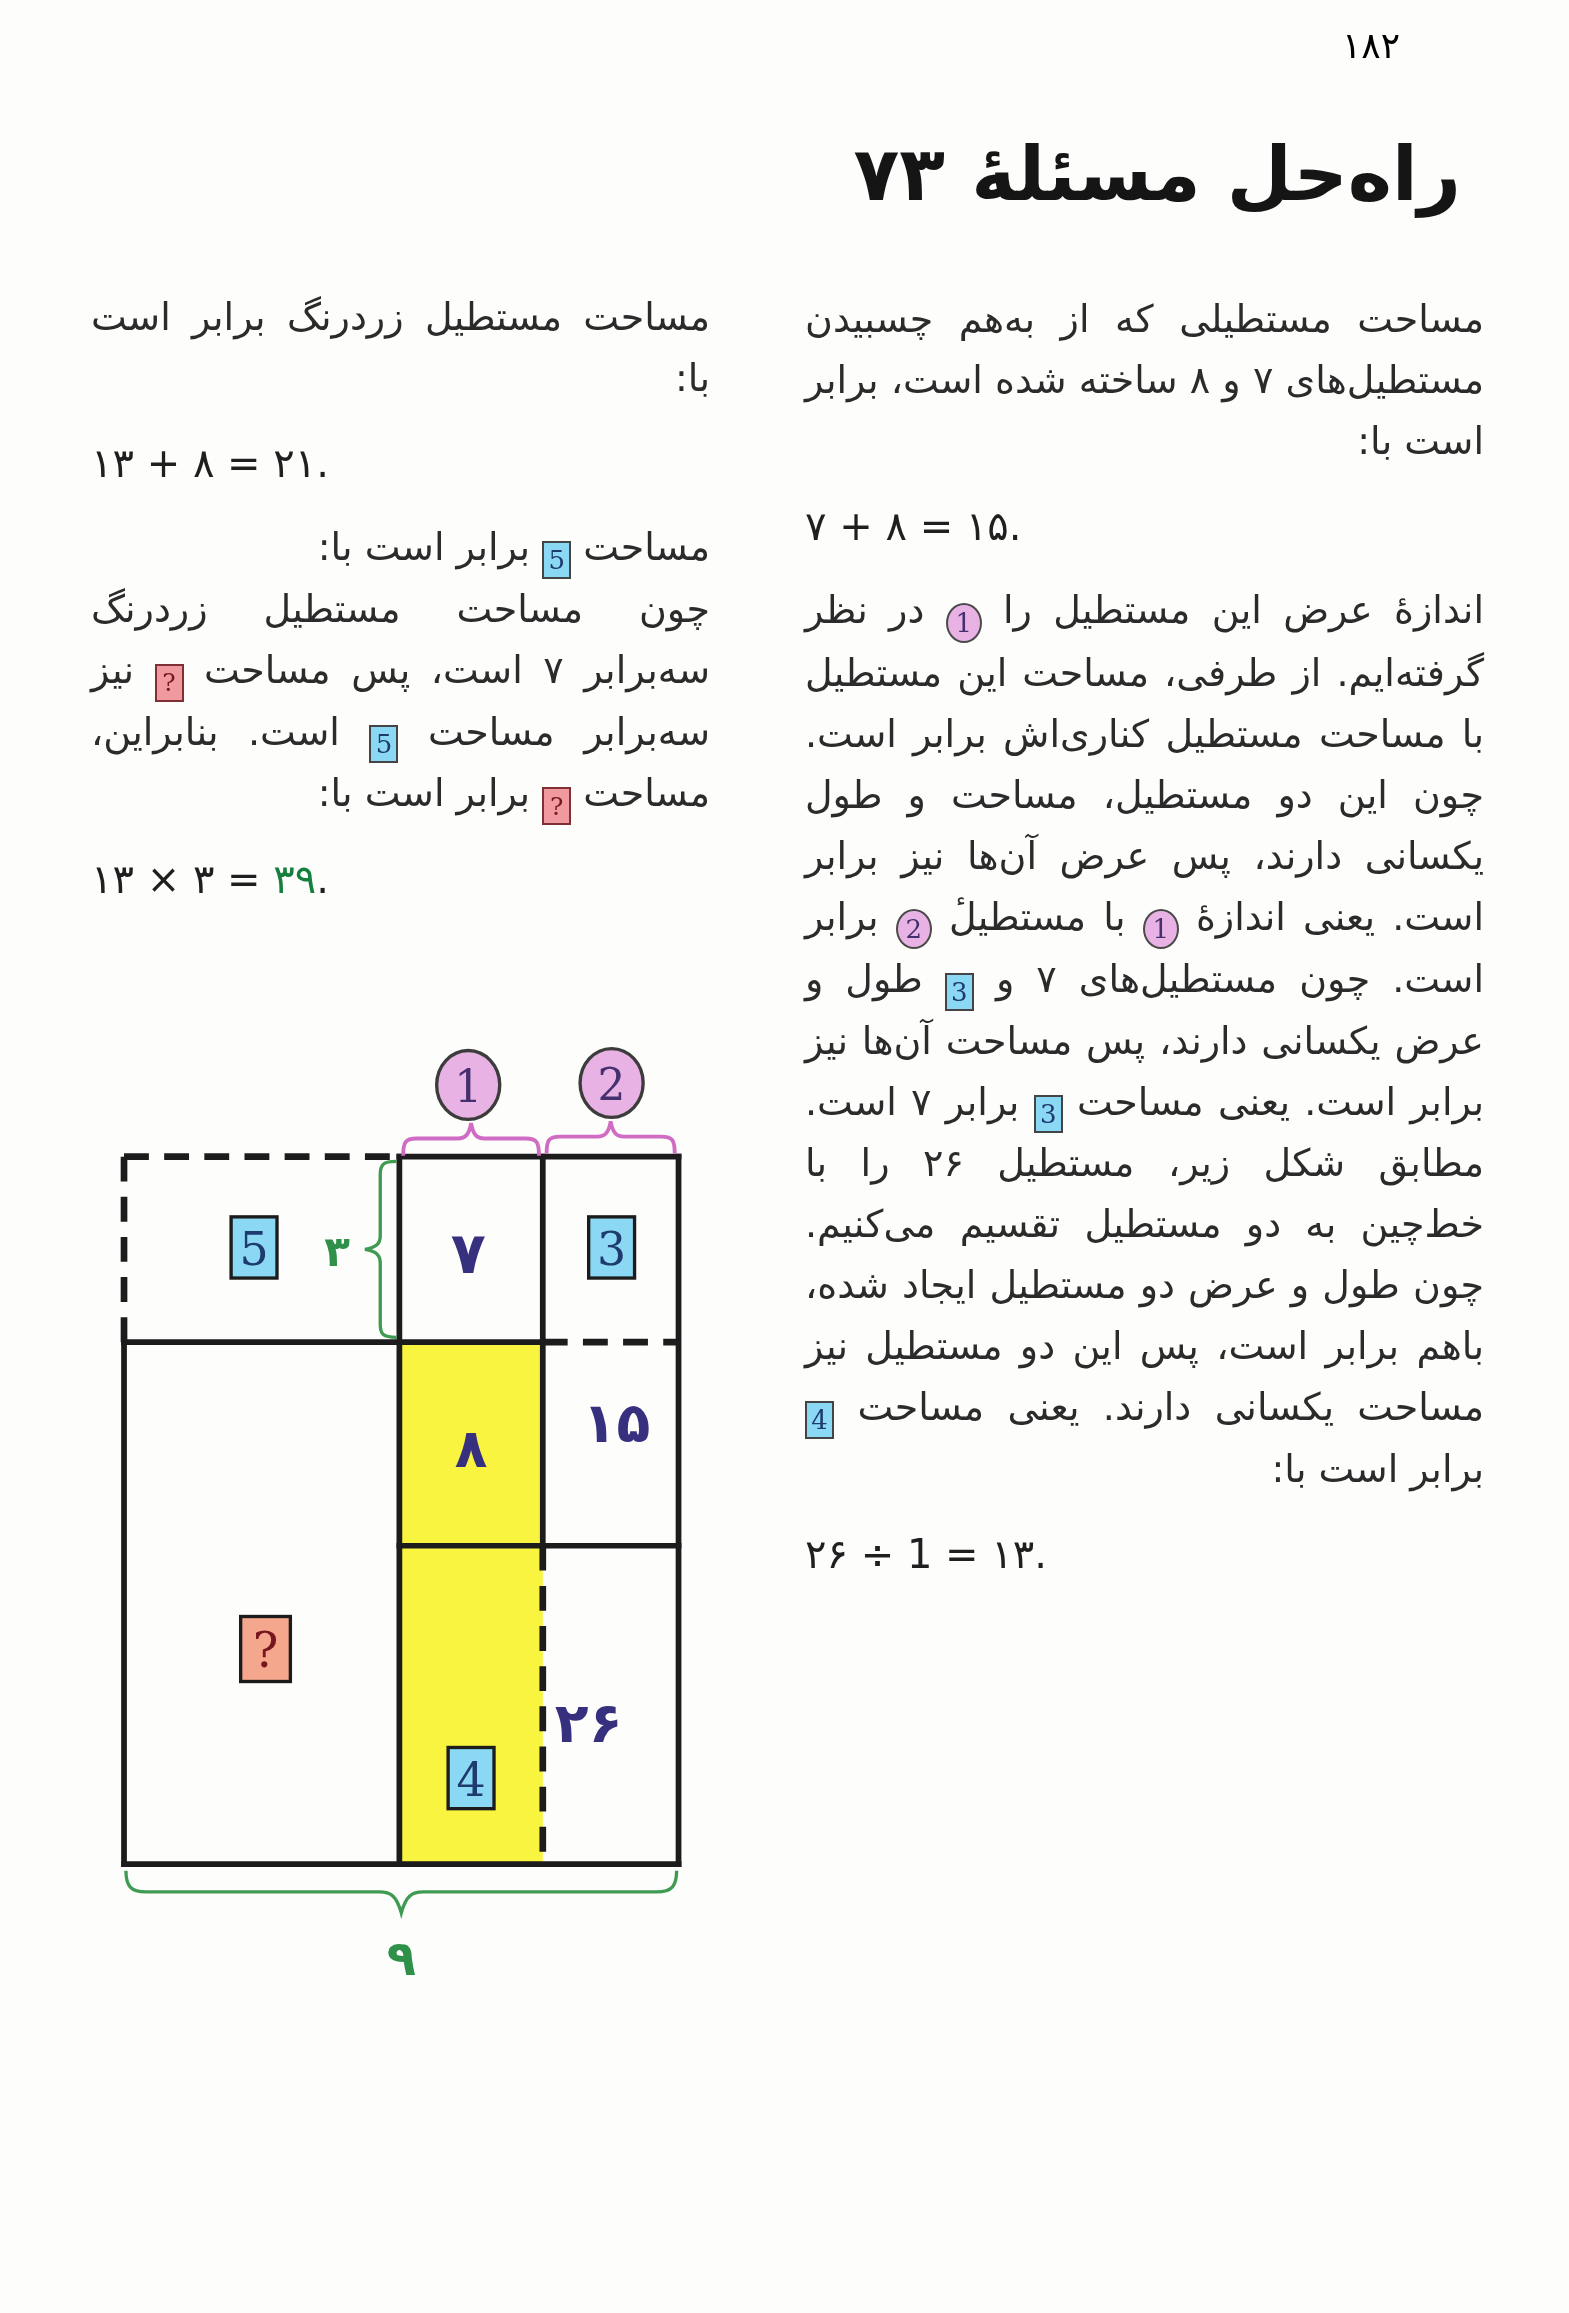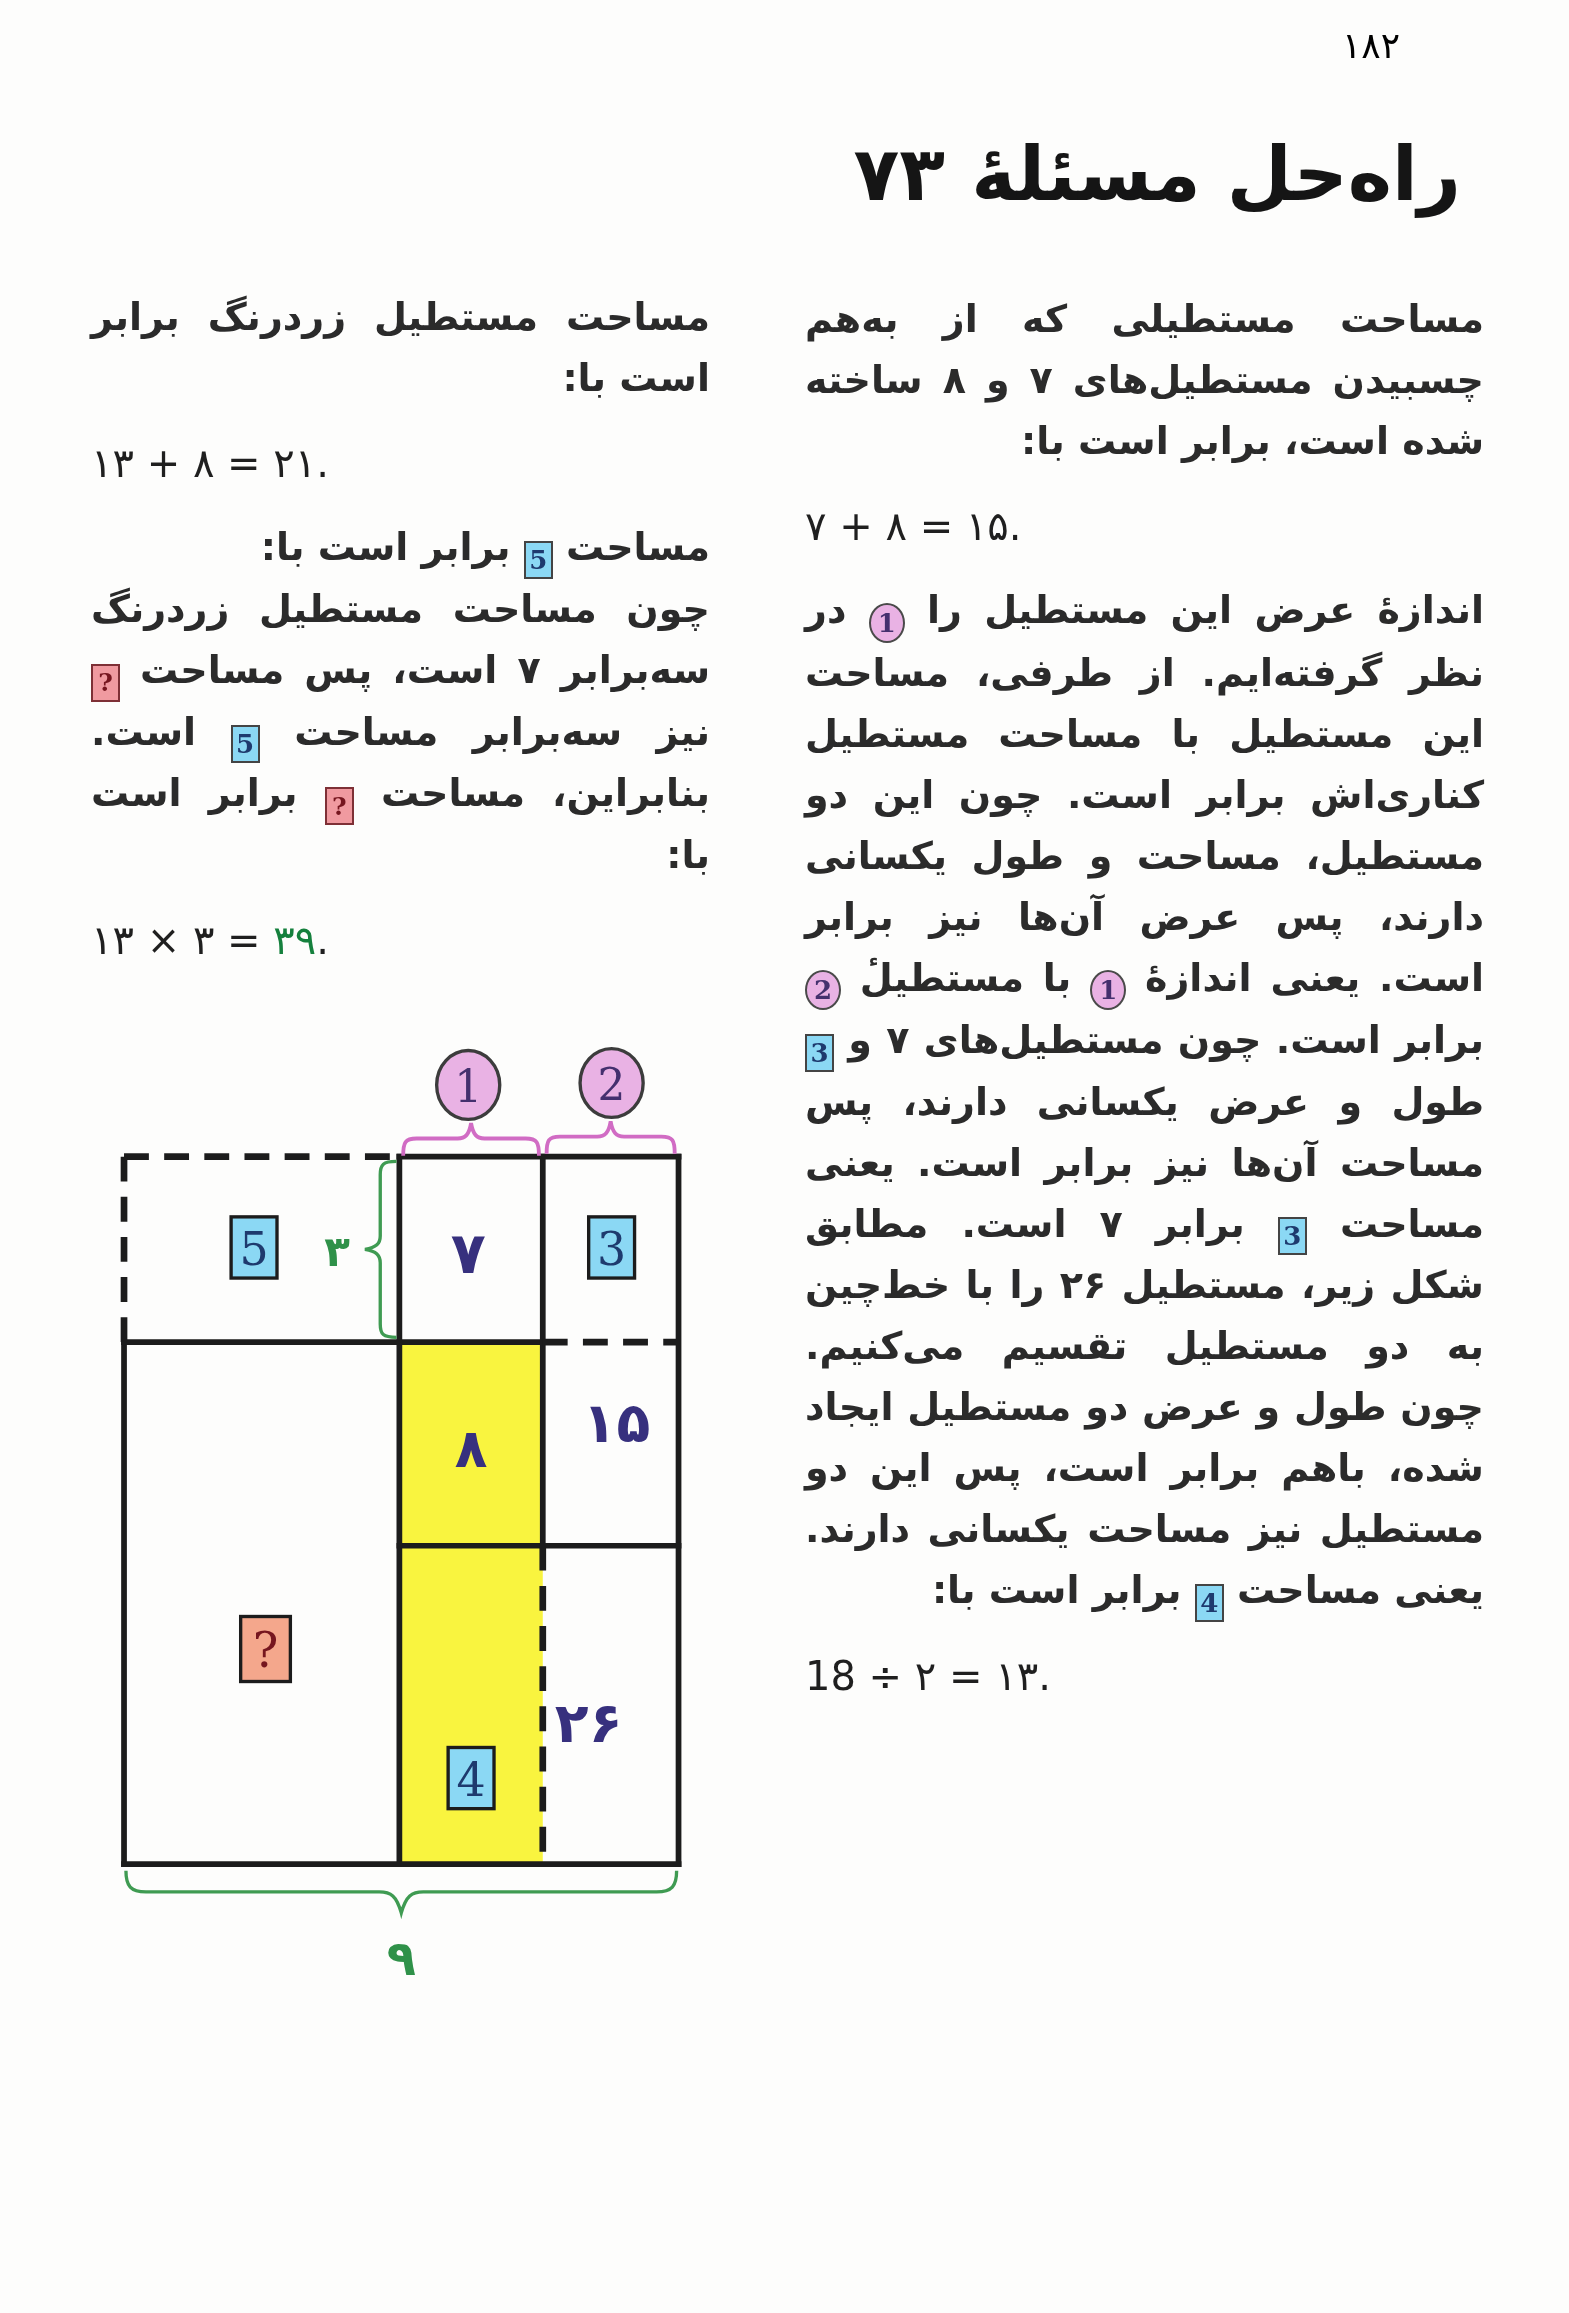--- a/index.html
+++ b/index.html
@@ -16,21 +16,21 @@
   .title{
     position:absolute;top:122px;right:101px;margin:8px;
     font-size:75px;font-weight:bold;color:#151515;direction:rtl;
     letter-spacing:0;
   }
   .col{position:absolute;direction:rtl;}
   .right-col{top:289px;right:86px;width:679px;}
   .left-col{top:287px;left:91px;width:619px;}
   .para{
     margin:0;font-size:38px;line-height:61px;
-    text-align:justify;text-align-last:right;color:#2b2b2b;font-weight:bold;
+    text-align:justify;text-align-last:right;color:#2b2b2b;
   }
   .equation{
     direction:ltr;margin:29px 0;
     font-size:40px;color:#1f1f1f;letter-spacing:1px;
     line-height:50px;
   }
   .red{color:#15803d;margin-top:30px;}
   
   .mk{
     display:inline-flex;align-items:center;justify-content:center;
@@ -76,21 +76,21 @@
       <span>با مستطیلٔ</span>
       <span class="mk mk-circle">2</span>
       <span>برابر است. چون مستطیل‌های ۷ و</span>
       <span class="mk mk-box">3</span>
       <span>طول و عرض یکسانی دارند، پس مساحت آن‌ها نیز برابر است. یعنی مساحت</span>
       <span class="mk mk-box">3</span>
       <span>برابر ۷ است. مطابق شکل زیر، مستطیل ۲۶ را با خط‌چین به دو مستطیل تقسیم می‌کنیم. چون طول و عرض دو مستطیل ایجاد شده، باهم برابر است، پس این دو مستطیل نیز مساحت یکسانی دارند. یعنی مساحت</span>
       <span class="mk mk-box">4</span>
       <span>برابر است با:</span>
     </p>
-    <div class="equation">18 ÷ ۲ = ۱۳.</div>
+    <div class="equation">۲۶ ÷ 1 = ۱۳.</div>
   </div>
 
   <div class="col left-col">
     <p class="para">مساحت مستطیل زردرنگ برابر است با:</p>
     <div class="equation">۱۳ + ۸ = ۲۱.</div>
     <p class="para">
       <span>مساحت</span>
       <span class="mk mk-box">5</span>
       <span>برابر است با:</span>
     </p>

